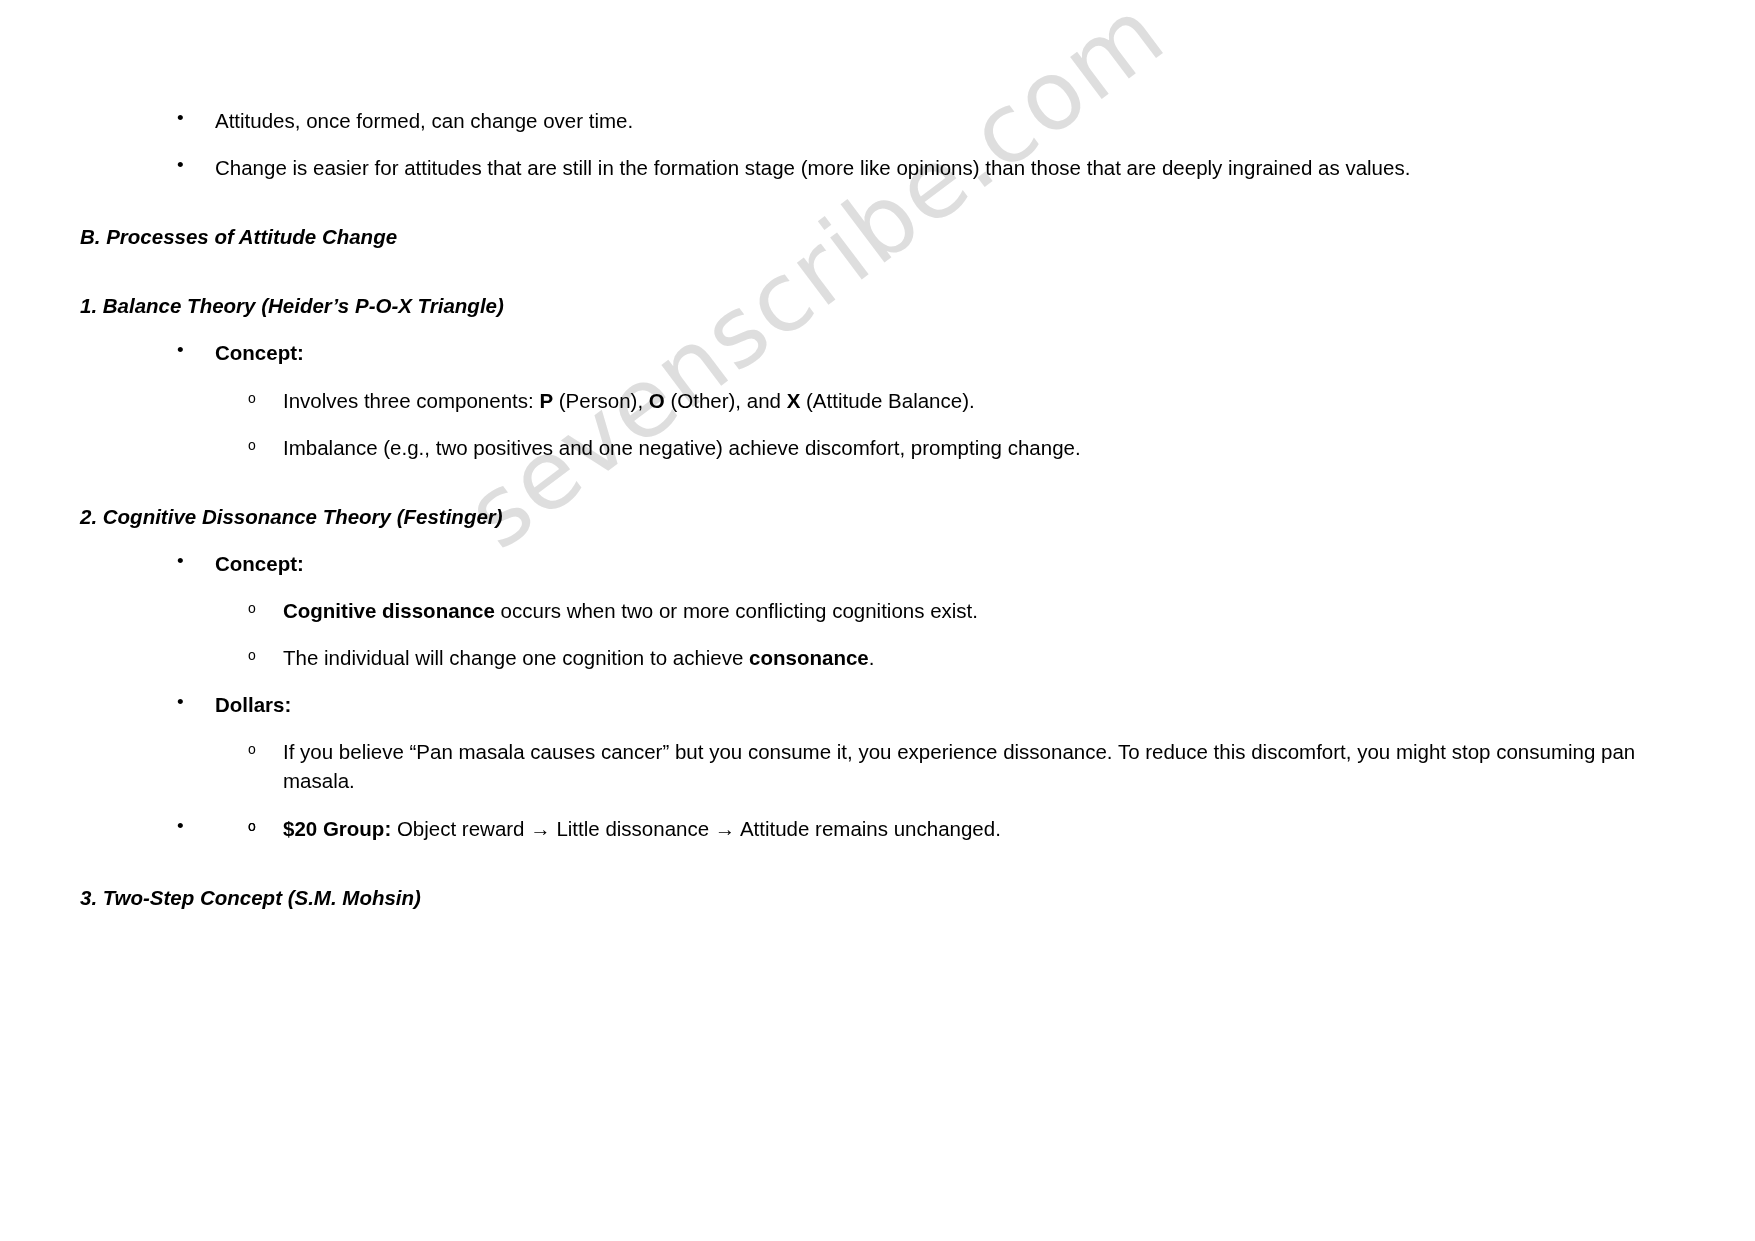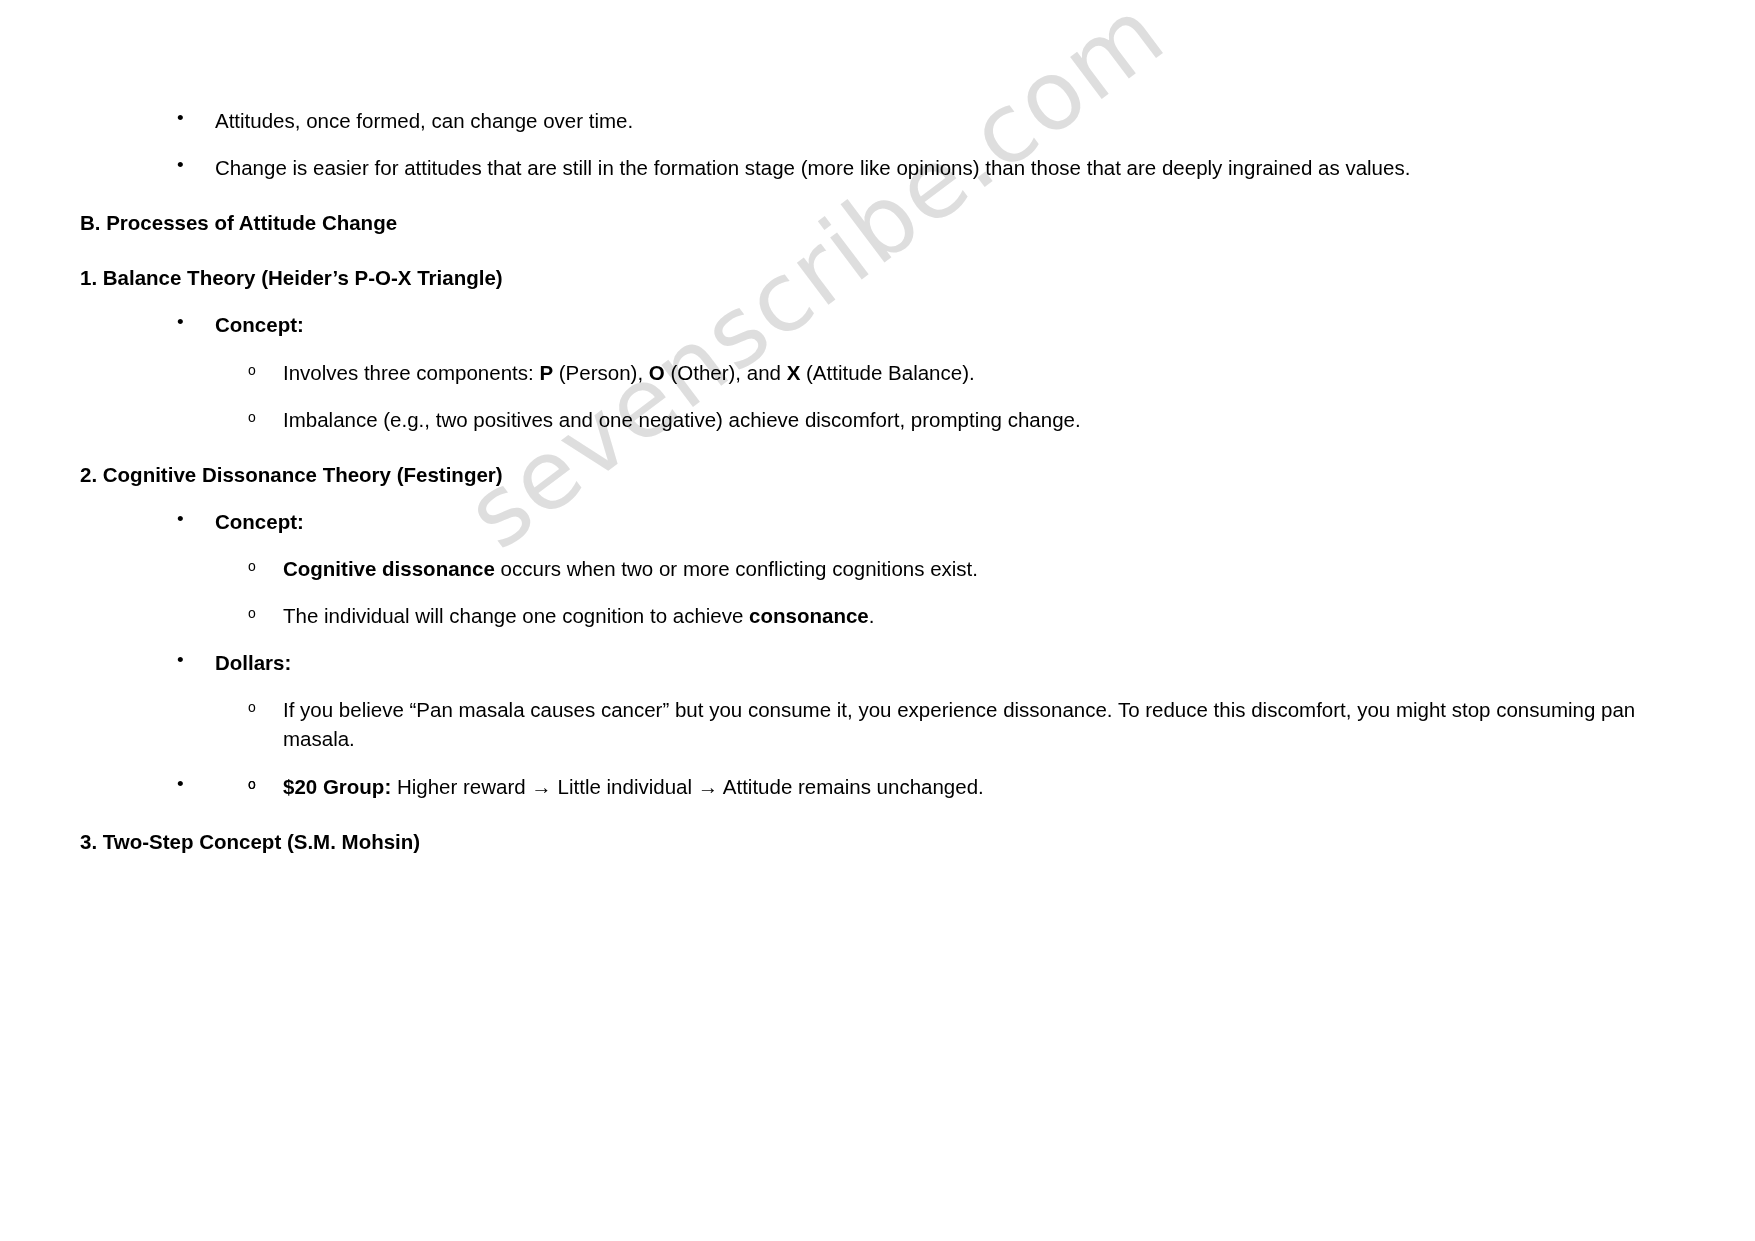--- a/index.html
+++ b/index.html
@@ -50,22 +50,23 @@
     z-index: 3;
     padding: 88px 80px 0 80px;
   }
   .blk {
     margin: 0 0 0 0;
     line-height: 1.42;
   }
   .heading {
     font-size: 20.5px;
     font-weight: bold;
-    margin: 26px 0 0 0;
+    margin: 40px 0 0 0;
     padding-left: 0px;
+    font-style: italic;
   }
   
   .lvl1 {
     position: relative;
     font-size: 20.5px;
     margin: 18px 0 0 0;
     padding-left: 135px;
   }
   .lvl1 .bullet {
     position: absolute;
@@ -160,19 +161,19 @@
     <div class="blk lvl1">
       <span class="bullet">•</span>
     </div>
 
     <div class="blk lvl2">
       <span class="bullet">o</span>
     </div>
 
     <div class="blk lvl2">
       <span class="bullet">o</span>
-      <span><b>$20 Group:</b><span> Higher reward → Little individual → Attitude remains unchanged.</span></span>
+      <span><b>$20 Group:</b><span> Object reward → Little dissonance → Attitude remains unchanged.</span></span>
     </div>
 
     <div class="blk heading">3. Two-Step Concept (S.M. Mohsin)</div>
 
   </div>
 </div>
 
 </body></html>

